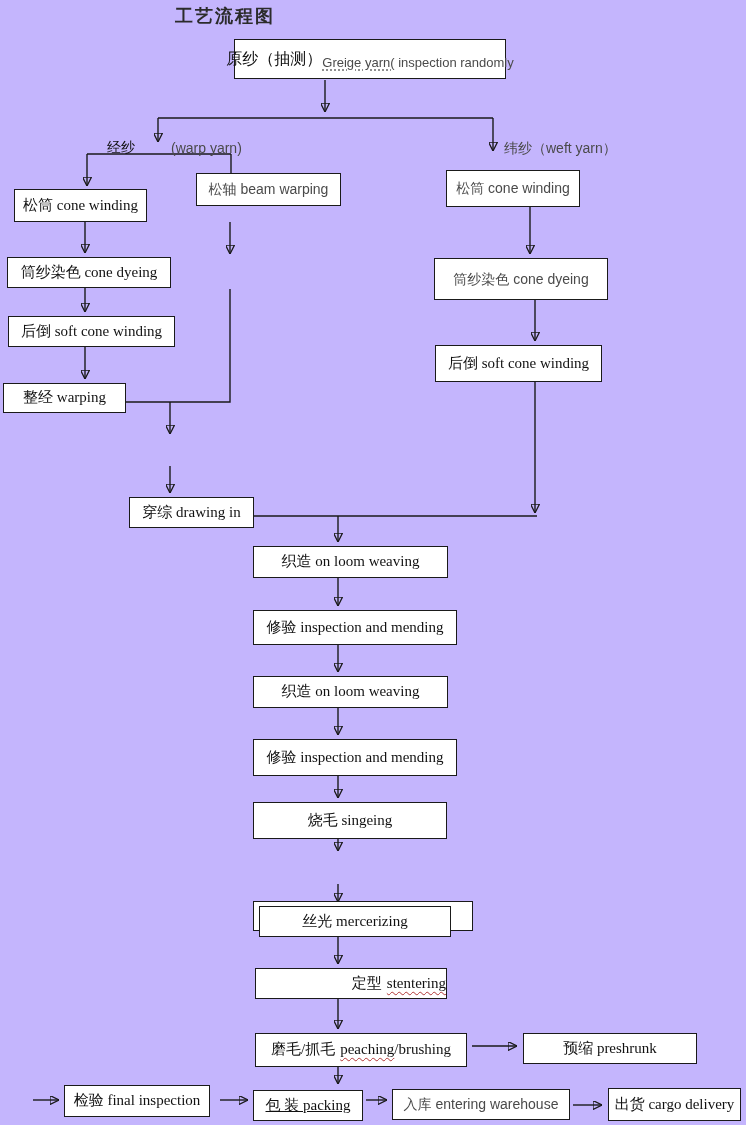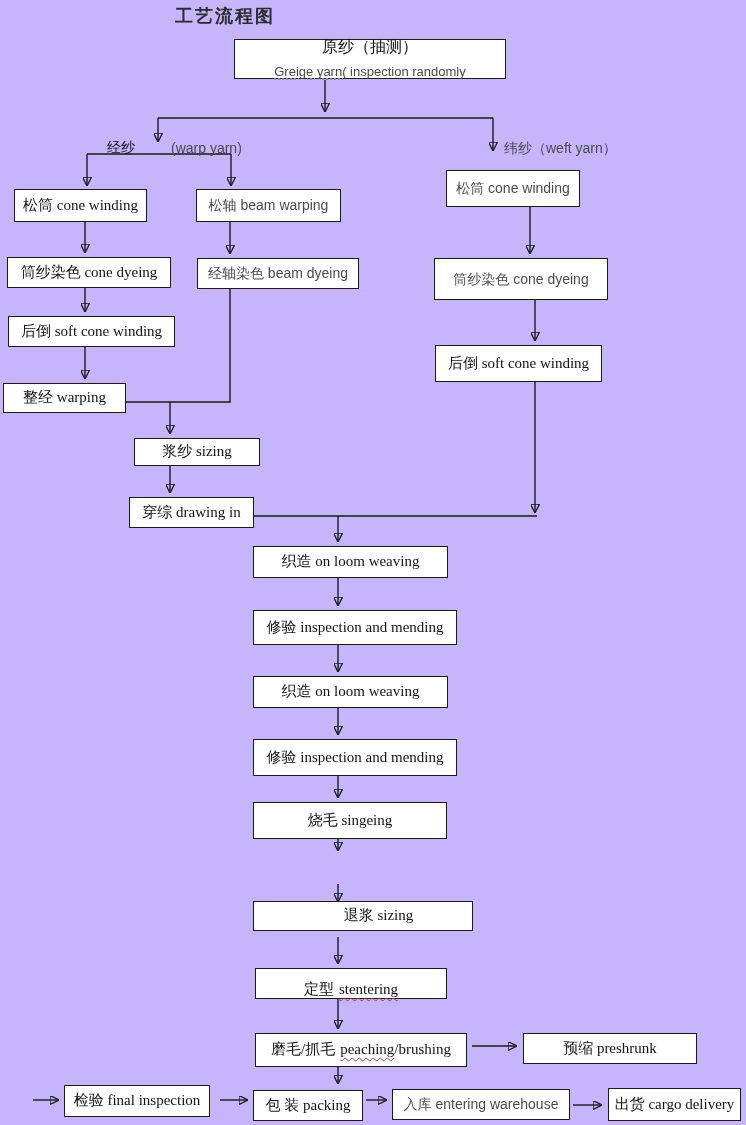--- a/index.html
+++ b/index.html
@@ -6,21 +6,21 @@
   html,body { margin:0; padding:0; background:#ffffff; }
   #canvas {
     position:relative; width:746px; height:1125px; background:#c4b5fd;
     font-family:"Liberation Serif","DejaVu Serif",serif; color:#111;
     overflow:hidden;
   }
   .wires { position:absolute; left:0; top:0; }
   .wires path { stroke:#1a1a1a; stroke-width:1.4; fill:none; }
   .node {
     position:absolute; border:1.6px solid #1a1a1a; background:#fff;
-    display:flex; flex-direction:column; align-items:center; justify-content:center;
+    display:flex; flex-direction:row; align-items:center; justify-content:center;
     text-align:center; font-size:15px; line-height:1.15; white-space:nowrap;
   }
   .node .row { display:block; }
   .sans { font-family:"Liberation Sans","DejaVu Sans",sans-serif; color:#4a4a4a; font-size:14px; }
   .lbl { position:absolute; white-space:nowrap; font-size:14px; }
   .title-zh { position:absolute; left:175px; top:4px; font-size:18px; font-weight:bold; letter-spacing:2px; color:#2b2b2b; }
   .title-en { position:absolute; left:284px; top:9px; font-size:13px; color:#3c3c3c; }
   .sq-red { text-decoration-line:underline; text-decoration-style:wavy; text-decoration-color:#b03636; text-decoration-thickness:1px; text-underline-offset:3px; }
   .dot-u  { text-decoration-line:underline; text-decoration-style:dotted; text-decoration-color:#8f8f8f; text-decoration-thickness:1.5px; text-underline-offset:3px; }
   .gap { margin-left:5px; }
@@ -78,49 +78,48 @@
   <div class="lbl" style="left:107px; top:139px;">经纱</div>
   <div class="lbl sans" style="left:171px; top:140px;">(warp yarn)</div>
   <div class="lbl sans" style="left:504px; top:140px;">纬纱（weft yarn）</div>
 
   <div class="node" style="left:234px; top:39px; width:272px; height:40px;">
     <span class="row line1">原纱（抽测）</span>
     <span class="row line2 sans"><span class="dot-u">Greige yarn(</span><span> inspection randomly</span></span>
   </div>
 
   <div class="node" style="left:14px; top:189px; width:133px; height:33px;">松筒 cone winding</div>
-  <div class="node sans" style="left:196px; top:189px; width:145px; height:33px;">松轴 beam warping</div>
+  <div class="node sans" style="left:196px; top:173px; width:145px; height:33px;">松轴 beam warping</div>
   <div class="node sans" style="left:446px; top:170px; width:134px; height:37px;">松筒 cone winding</div>
 
   <div class="node" style="left:7px; top:257px; width:164px; height:31px;">筒纱染色 cone dyeing</div>
-  <div class="node sans" style="left:197px; top:258px; width:162px; height:31px;">经轴染色 beam dyeing</div>
   <div class="node sans" style="left:434px; top:258px; width:174px; height:42px;">筒纱染色 cone dyeing</div>
 
   <div class="node" style="left:8px; top:316px; width:167px; height:31px;">后倒 soft cone winding</div>
   <div class="node" style="left:3px; top:383px; width:123px; height:30px;">整经 warping</div>
   <div class="node" style="left:435px; top:345px; width:167px; height:37px;">后倒 soft cone winding</div>
 
-  <div class="node" style="left:134px; top:438px; width:126px; height:28px;">浆纱 sizing</div>
   <div class="node" style="left:129px; top:497px; width:125px; height:31px;">穿综 drawing in</div>
 
   <div class="node" style="left:253px; top:546px; width:195px; height:32px;">织造 on loom weaving</div>
   <div class="node" style="left:253px; top:610px; width:204px; height:35px;">修验 inspection and mending</div>
   <div class="node" style="left:253px; top:676px; width:195px; height:32px;">织造 on loom weaving</div>
   <div class="node" style="left:253px; top:739px; width:204px; height:37px;">修验 inspection and mending</div>
   <div class="node" style="left:253px; top:802px; width:194px; height:37px;">烧毛 singeing</div>
   <div class="node" style="left:253px; top:901px; width:220px; height:30px;padding-left:31px;">退浆 sizing</div>
+  <div class="node" style="left:259px; top:906px; width:192px; height:31px;">丝光 mercerizing</div>
 
   <div class="node" style="left:255px; top:968px; width:192px; height:31px;justify-content:flex-end;">
     <span class="row"><span>定型</span><span class="sq-red gap">stentering</span></span>
   </div>
 
   <div class="node" style="left:255px; top:1033px; width:212px; height:34px;">
     <span class="row"><span>磨毛/抓毛</span><span class="sq-red gap">peaching</span><span>/brushing</span></span>
   </div>
 
   <div class="node" style="left:523px; top:1033px; width:174px; height:31px;">预缩 preshrunk</div>
 
   <div class="node" style="left:64px; top:1085px; width:146px; height:32px;">检验 final inspection</div>
-  <div class="node" style="left:253px; top:1090px; width:110px; height:31px;">包 装 packing</div>
+  <div class="node" style="left:253px; top:1090px; width:110px; height:31px;text-decoration:underline;">包 装 packing</div>
   <div class="node sans" style="left:392px; top:1089px; width:178px; height:31px;">入库 entering warehouse</div>
   <div class="node" style="left:608px; top:1088px; width:133px; height:33px;">出货 cargo delivery</div>
 
 </div>
 
 </body></html>

